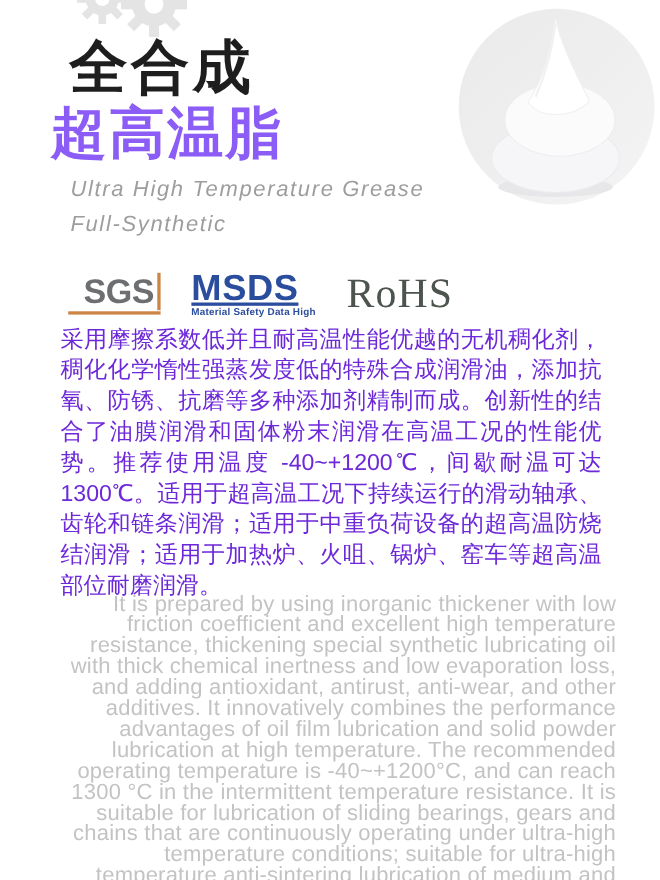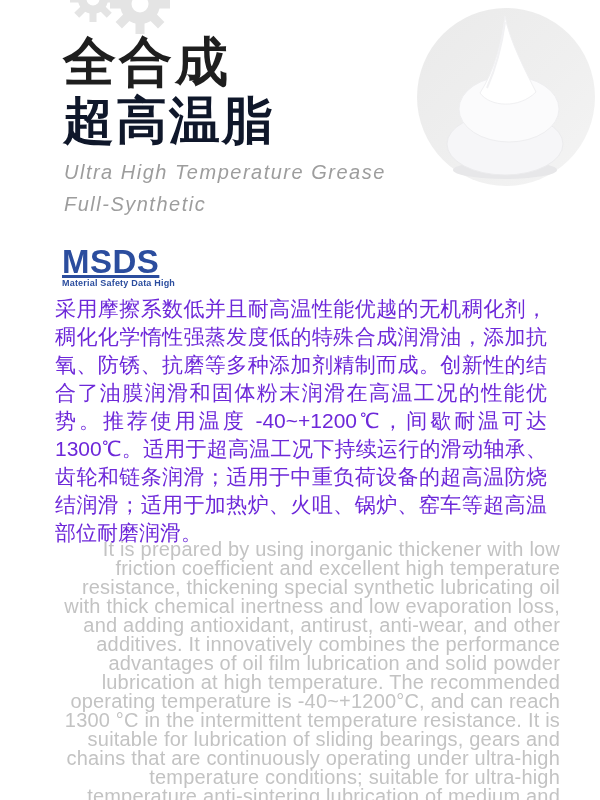--- a/index.html
+++ b/index.html
@@ -11,21 +11,21 @@
   .gear-sm{margin-top:-24px;}
   .gear-lg{margin-left:-6px;margin-top:-26px;}
 
   
   .photo-circle{position:absolute;top:8px;left:417px;width:178px;height:178px;border-radius:50%;
     background:linear-gradient(135deg,#eaeaea 0%,#efefef 55%,#f4f4f4 100%);}
   .blob{position:absolute;left:26px;top:4px;}
 
   
   .title-zh{position:absolute;left:63px;top:30px;font-size:53px;line-height:64px;font-weight:600;color:#1e1e1e;letter-spacing:3px;}
-  .title-red{position:absolute;left:63px;top:92px;font-size:51px;line-height:58px;font-weight:800;color:#0f172a;letter-spacing:2px;text-align:center;}
+  .title-red{position:absolute;left:46px;top:92px;font-size:51px;line-height:58px;font-weight:800;color:#8b5cf6;letter-spacing:2px;text-align:center;}
   .subtitle{position:absolute;left:64px;top:156px;font-style:italic;font-size:20px;line-height:32px;color:#9d9d9d;letter-spacing:1.5px;}
 
   
   .certs{position:absolute;left:62px;top:240px;display:flex;align-items:center;gap:28px;height:54px;}
   .sgs{border-bottom:3px solid #cd8546;padding:0 0 1px 14px;}
   .sgs-text{display:inline-block;border-right:3px solid #cd8546;padding-right:3px;
     font-size:31px;font-weight:700;color:#6d6e71;letter-spacing:-0.5px;line-height:34px;}
   .msds{color:#2b4d9e;}
   .msds-label{font-size:33px;font-weight:800;line-height:30px;letter-spacing:0.5px;text-decoration:underline;}
   .msds-tag{font-size:9px;font-weight:700;letter-spacing:0.2px;margin-top:1px;}
@@ -89,22 +89,26 @@
 
   <h1 class="title-zh" style="margin:0">全合成</h1>
   <h1 class="title-red" style="margin:0">超高温脂</h1>
 
   <div class="subtitle">
     <div>Ultra High Temperature Grease</div>
     <div>Full-Synthetic</div>
   </div>
 
   <div class="certs">
+    <div class="sgs">
+      <span class="sgs-text">SGS</span>
+    </div>
     <div class="msds">
       <div class="msds-label">MSDS</div>
       <div class="msds-tag">Material Safety Data High</div>
     </div>
+    <div class="rohs">RoHS</div>
   </div>
 
   <p class="desc-zh">采用摩擦系数低并且耐高温性能优越的无机稠化剂，稠化化学惰性强蒸发度低的特殊合成润滑油，添加抗氧、防锈、抗磨等多种添加剂精制而成。创新性的结合了油膜润滑和固体粉末润滑在高温工况的性能优势。推荐使用温度 -40~+1200℃，间歇耐温可达 1300℃。适用于超高温工况下持续运行的滑动轴承、齿轮和链条润滑；适用于中重负荷设备的超高温防烧结润滑；适用于加热炉、火咀、锅炉、窑车等超高温部位耐磨润滑。</p>
   <p class="desc-en">It is prepared by using inorganic thickener with low friction coefficient and excellent high temperature resistance, thickening special synthetic lubricating oil with thick chemical inertness and low evaporation loss, and adding antioxidant, antirust, anti-wear, and other additives. It innovatively combines the performance advantages of oil film lubrication and solid powder lubrication at high temperature. The recommended operating temperature is -40~+1200°C, and can reach 1300 °C in the intermittent temperature resistance. It is suitable for lubrication of sliding bearings, gears and chains that are continuously operating under ultra-high temperature conditions; suitable for ultra-high temperature anti-sintering lubrication of medium and heavy load equipment; suitable for wear-resistant lubrication of ultra-high temperature parts such as heating furnace, fire nozzle as well as boiler and kiln car.</p>
 
 </div>
 
 </body></html>

